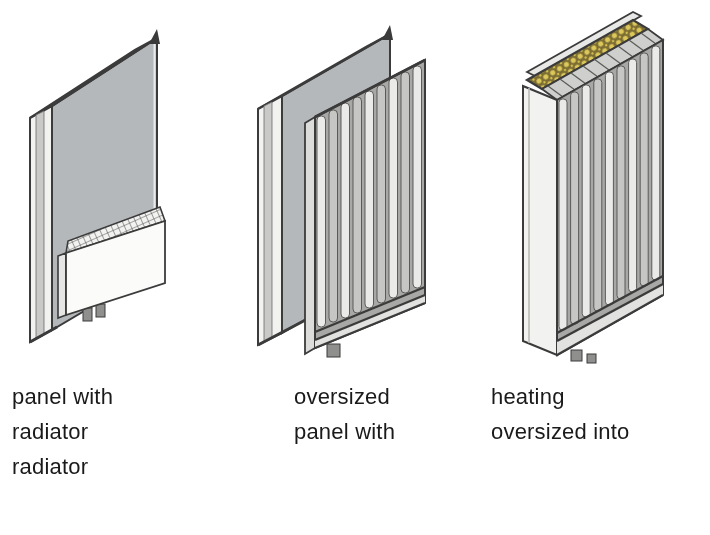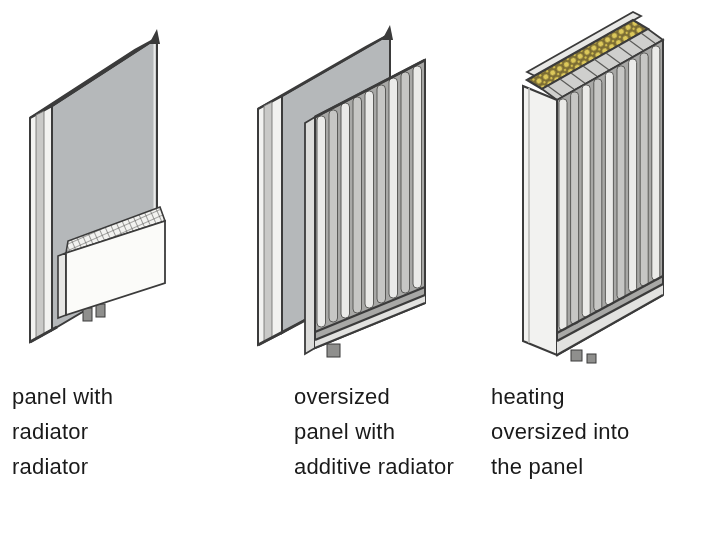--- a/index.html
+++ b/index.html
@@ -162,22 +162,20 @@
 
   <div class="caption" style="left:12px;">
     <div>panel with</div>
     <div>radiator</div>
     <div>radiator</div>
   </div>
 
   <div class="caption" style="left:272px;margin-left:22px;">
     <div>oversized</div>
     <div>panel with</div>
-    <div>additive radiator</div>
   </div>
 
   <div class="caption" style="left:491px;">
     <div>heating</div>
     <div>oversized into</div>
-    <div>the panel</div>
   </div>
 
 </div>
 
 </body></html>

